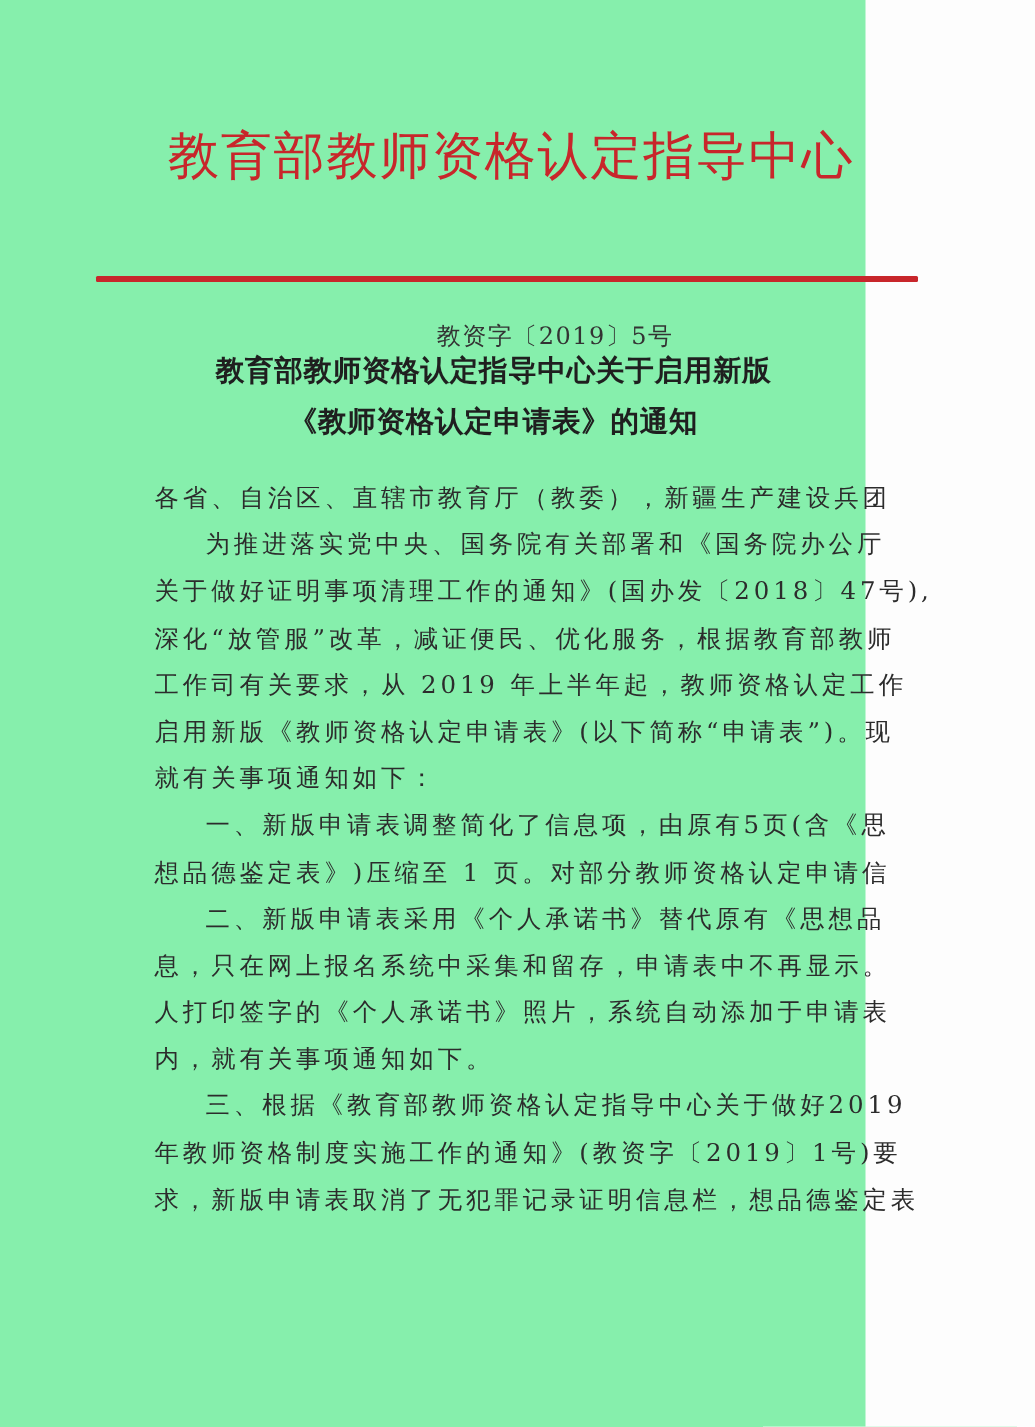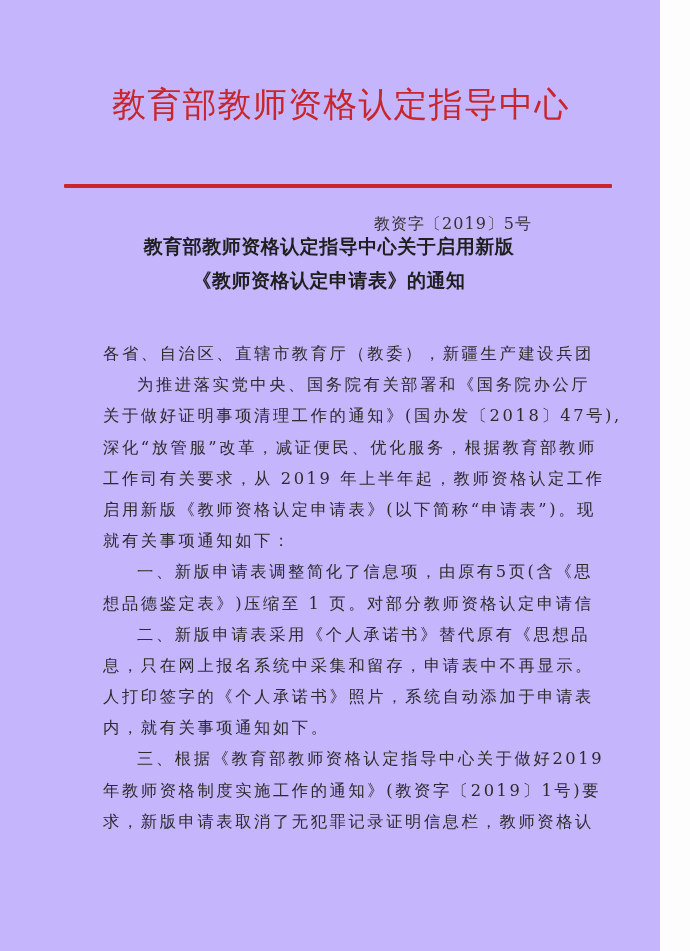--- a/index.html
+++ b/index.html
@@ -11,22 +11,22 @@
       width: 690px;
       height: 951px;
       position: relative;
       overflow: hidden;
       font-family: "DejaVu Serif", "Liberation Serif", serif;
       color: #2a2a2a;
     }
     .page {
       position: absolute;
       left: 0; top: 0;
-      width: 660px; height: 951px;
-      background: #c4b5fd;
+      width: 577px; height: 951px;
+      background: #86efac;
     }
     .org-header {
       position: absolute;
       left: 112px;
       top: 84px;
       width: 470px;
       text-align: left;
       font-family: "DejaVu Sans", "Liberation Sans", sans-serif;
       font-size: 34px;
       letter-spacing: 1.2px;
@@ -66,21 +66,20 @@
     }
     .doc-title.line1 { top: 234px; }
     .doc-title.line2 { top: 268px; }
     .body-text {
       position: absolute;
       left: 103px;
       width: 480px;
       font-size: 16.3px;
       color: #2c2c2c;
       line-height: 31.2px;
-      margin-top: 22px;
     }
     .line {
       display: block;
       white-space: nowrap;
       letter-spacing: 2.6px;
       height: 31.2px;
       overflow: visible;
     }
     .line.indent { padding-left: 34px; }
   </style>
@@ -106,16 +105,16 @@
     <span class="line">启用新版《教师资格认定申请表》(以下简称“申请表”)。现</span>
     <span class="line">就有关事项通知如下：</span>
     <span class="line indent">一、新版申请表调整简化了信息项，由原有5页(含《思</span>
     <span class="line">想品德鉴定表》)压缩至 1 页。对部分教师资格认定申请信</span>
     <span class="line indent">二、新版申请表采用《个人承诺书》替代原有《思想品</span>
     <span class="line">息，只在网上报名系统中采集和留存，申请表中不再显示。</span>
     <span class="line">人打印签字的《个人承诺书》照片，系统自动添加于申请表</span>
     <span class="line">内，就有关事项通知如下。</span>
     <span class="line indent">三、根据《教育部教师资格认定指导中心关于做好2019</span>
     <span class="line">年教师资格制度实施工作的通知》(教资字〔2019〕1号)要</span>
-    <span class="line">求，新版申请表取消了无犯罪记录证明信息栏，教师资格认</span>
+    <span class="line">求，新版申请表取消了无犯罪记录证明信息栏，想品德鉴定表</span>
   </div>
 
 </div>
 
 </body></html>

